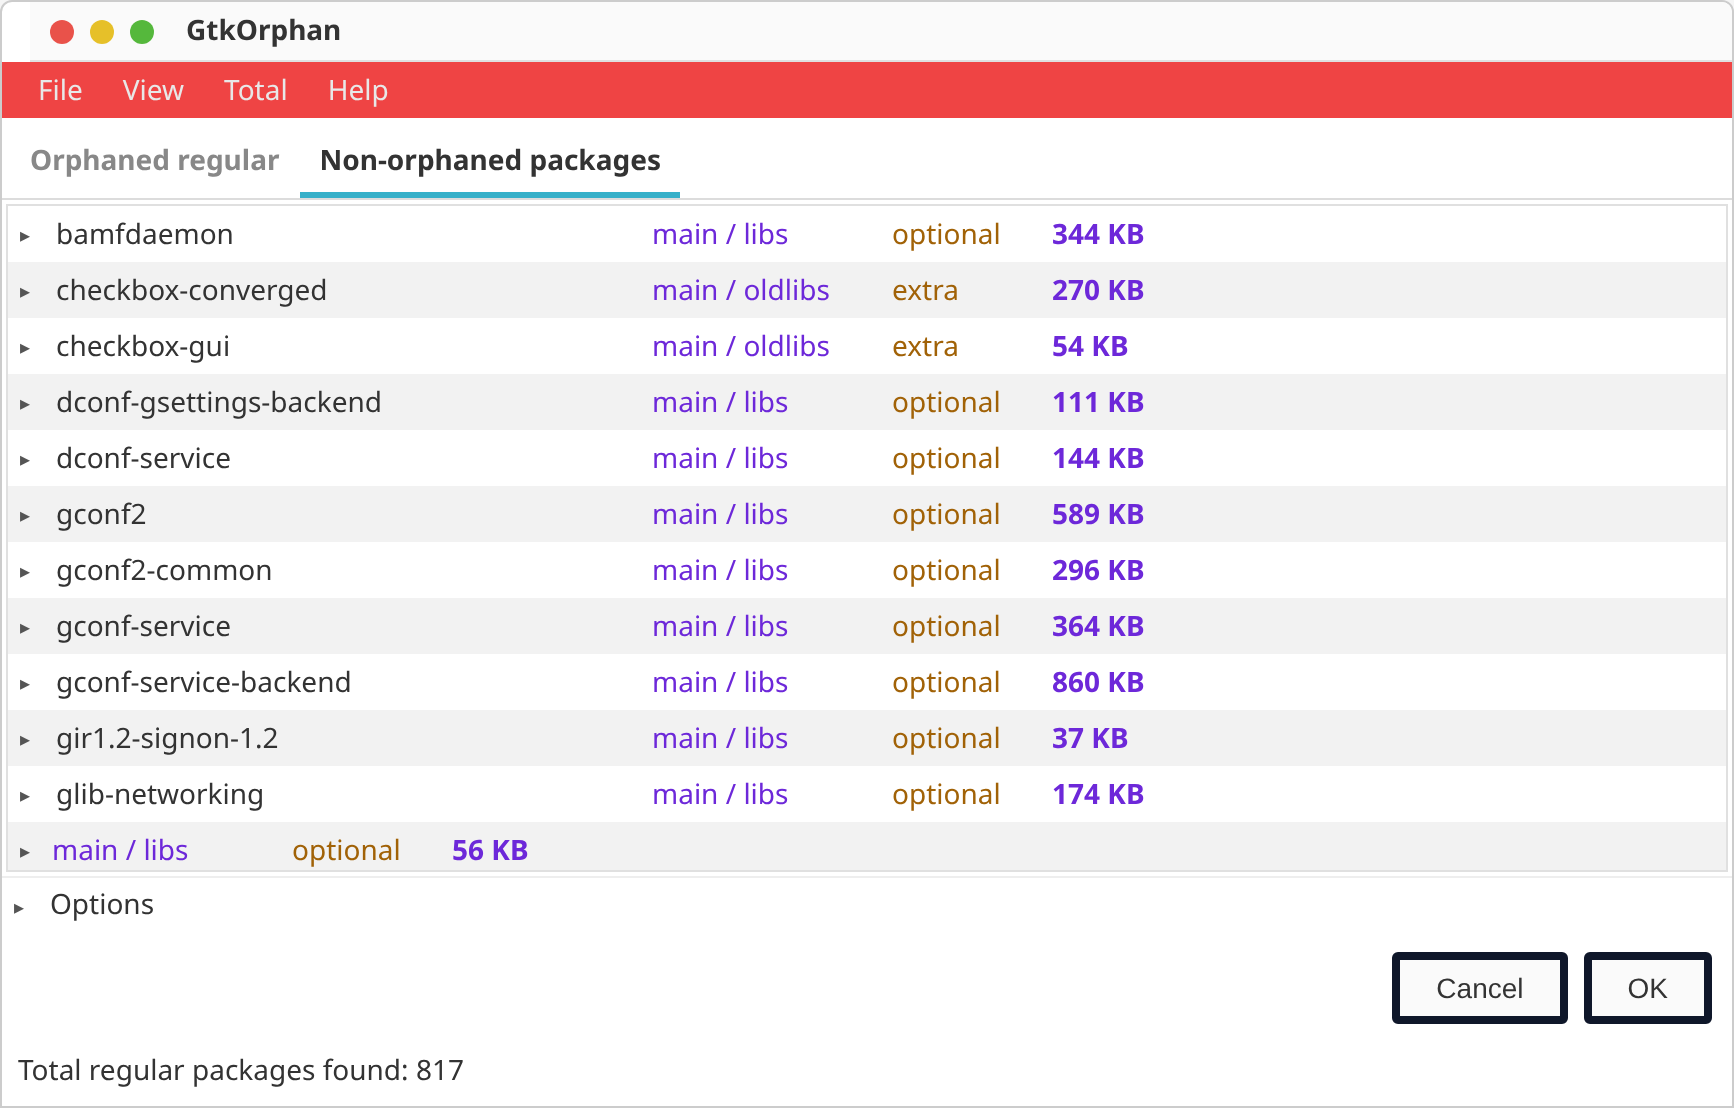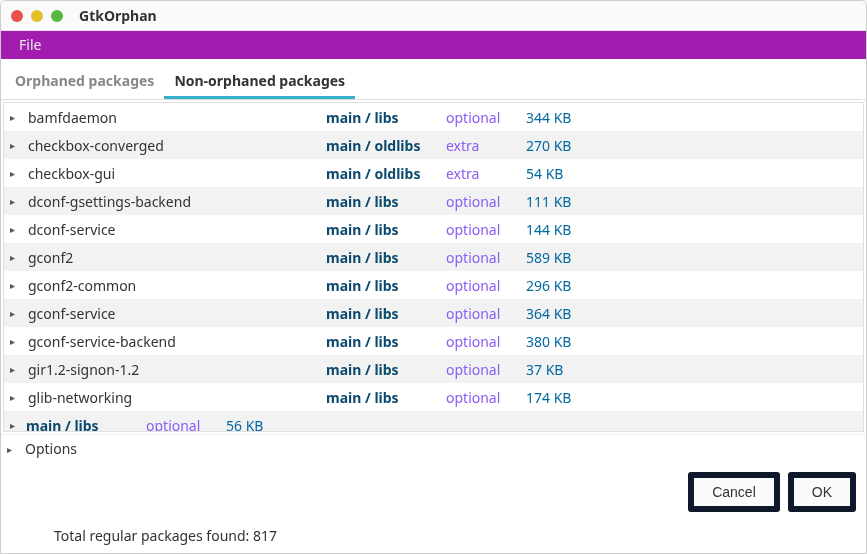--- a/index.html
+++ b/index.html
@@ -21,48 +21,48 @@
       border-radius: 6px 6px 0 0;
       overflow: hidden;
     }
     .titlebar {
       height: 30px;
       background: #fafafa;
       display: flex;
       align-items: center;
       padding: 0 10px;
       border-bottom: 1px solid #e0e0e0;
+      margin-left: 14px;
     }
     .traffic-lights {
       display: flex;
       gap: 8px;
       margin-right: 16px;
     }
     .traffic-light {
       width: 12px;
       height: 12px;
       border-radius: 50%;
     }
     .traffic-close { background: #e9524a; }
     .traffic-min { background: #e6c029; }
     .traffic-max { background: #55b83c; }
     .title {
       font-weight: 700;
       font-size: 14px;
       color: #333;
     }
     .menubar {
-      background: #a21caf;
+      background: #ef4444;
       color: #e8e8e8;
       height: 28px;
       display: flex;
-      align-items: flex-start;
+      align-items: flex-end;
       padding: 0 8px;
       font-size: 14px;
-      flex-direction: column;
     }
     .menu-item {
       padding: 4px 10px;
       cursor: pointer;
     }
     .tabbar {
       display: flex;
       border-bottom: 1px solid #dcdcdc;
       background: #fff;
       padding-top: 6px;
@@ -110,32 +110,32 @@
       cursor: pointer;
     }
     .col-name {
       width: 300px;
       font-weight: 400;
       color: #333;
       padding-left: 2px;
     }
     .col-section {
       width: 120px;
-      color: #0c4a6e;
-      font-weight: 700;
+      color: #6d28d9;
+      font-weight: 400;
     }
     .col-priority {
       width: 80px;
-      color: #8b5cf6;
+      color: #a16207;
       font-weight: 400;
     }
     .col-size {
       width: 100px;
-      color: #0369a1;
-      font-weight: 400;
+      color: #6d28d9;
+      font-weight: 700;
     }
     .options-row {
       display: flex;
       align-items: center;
       height: 28px;
       padding: 0 6px;
       background: #fff;
       border-top: 1px solid #eee;
     }
     .options-row .label {
@@ -145,33 +145,32 @@
     }
     .button-bar {
       display: flex;
       justify-content: flex-end;
       gap: 8px;
       padding: 10px;
       border-top: 0;
     }
     .btn {
       padding: 6px 18px;
-      border: 6px solid #0f172a;
+      border: 4px solid #0f172a;
       background: #fafafa;
       border-radius: 3px;
       font-size: 14px;
       color: #333;
       cursor: pointer;
     }
     .statusbar {
       padding: 4px 8px 8px;
       font-size: 14px;
       color: #333;
       background: #fff;
-      margin-left: 45px;
     }
   </style>
 </head>
 <body>
 
 <div class="window">
 
   <div class="titlebar">
     <div class="traffic-lights">
       <div class="traffic-light traffic-close"></div>
@@ -182,21 +181,21 @@
   </div>
 
   <div class="menubar">
     <div class="menu-item">File</div>
     <div class="menu-item">View</div>
     <div class="menu-item">Total</div>
     <div class="menu-item">Help</div>
   </div>
 
   <div class="tabbar">
-    <div class="tab">Orphaned packages</div>
+    <div class="tab">Orphaned regular</div>
     <div class="tab active">Non-orphaned packages</div>
   </div>
 
   <div class="content">
     <div class="table" id="package-table">
 
     <div class="row even">
           <span class="expander">▸</span>
           <span class="col-name">bamfdaemon</span>
           <span class="col-section">main / libs</span>
@@ -250,21 +249,21 @@
           <span class="col-name">gconf-service</span>
           <span class="col-section">main / libs</span>
           <span class="col-priority">optional</span>
           <span class="col-size">364 KB</span>
         </div>
         <div class="row even">
           <span class="expander">▸</span>
           <span class="col-name">gconf-service-backend</span>
           <span class="col-section">main / libs</span>
           <span class="col-priority">optional</span>
-          <span class="col-size">380 KB</span>
+          <span class="col-size">860 KB</span>
         </div>
         <div class="row odd">
           <span class="expander">▸</span>
           <span class="col-name">gir1.2-signon-1.2</span>
           <span class="col-section">main / libs</span>
           <span class="col-priority">optional</span>
           <span class="col-size">37 KB</span>
         </div>
         <div class="row even">
           <span class="expander">▸</span>

